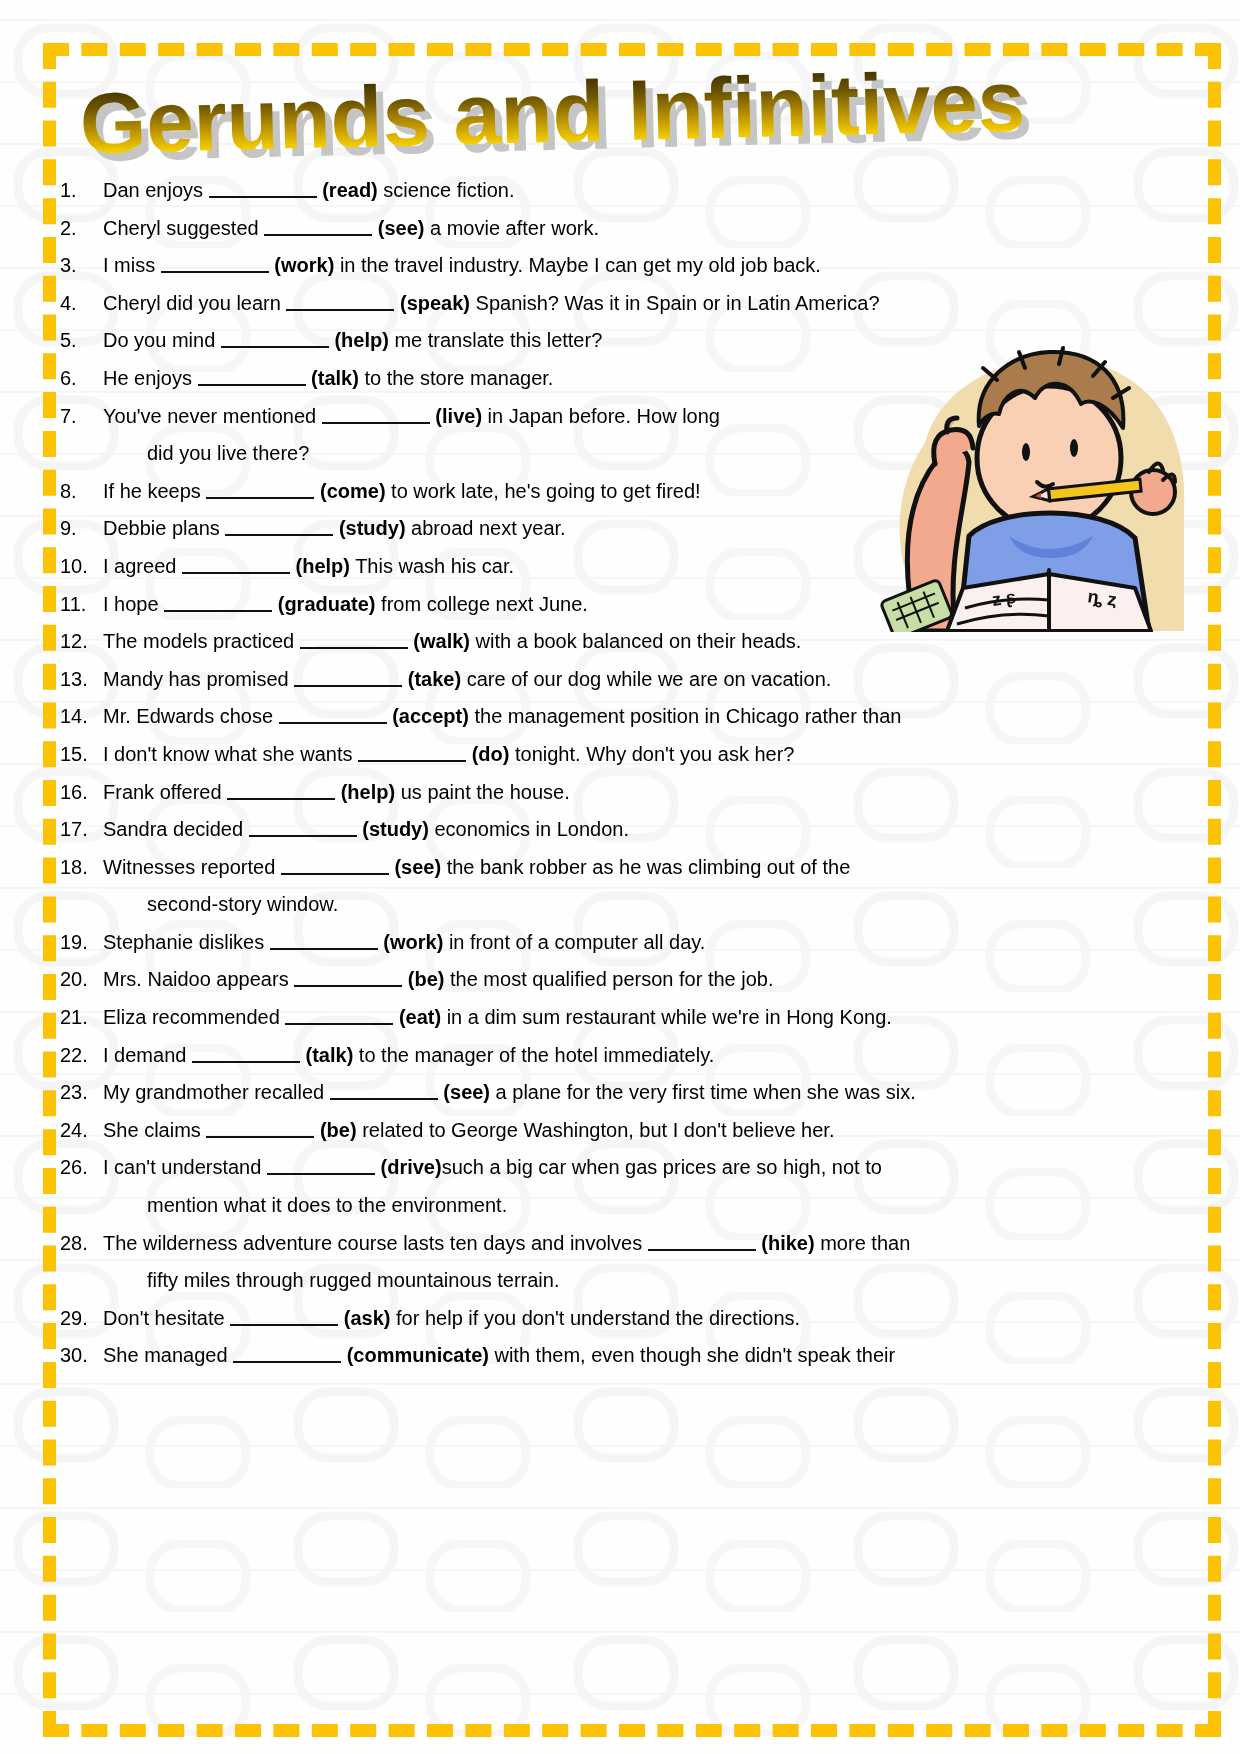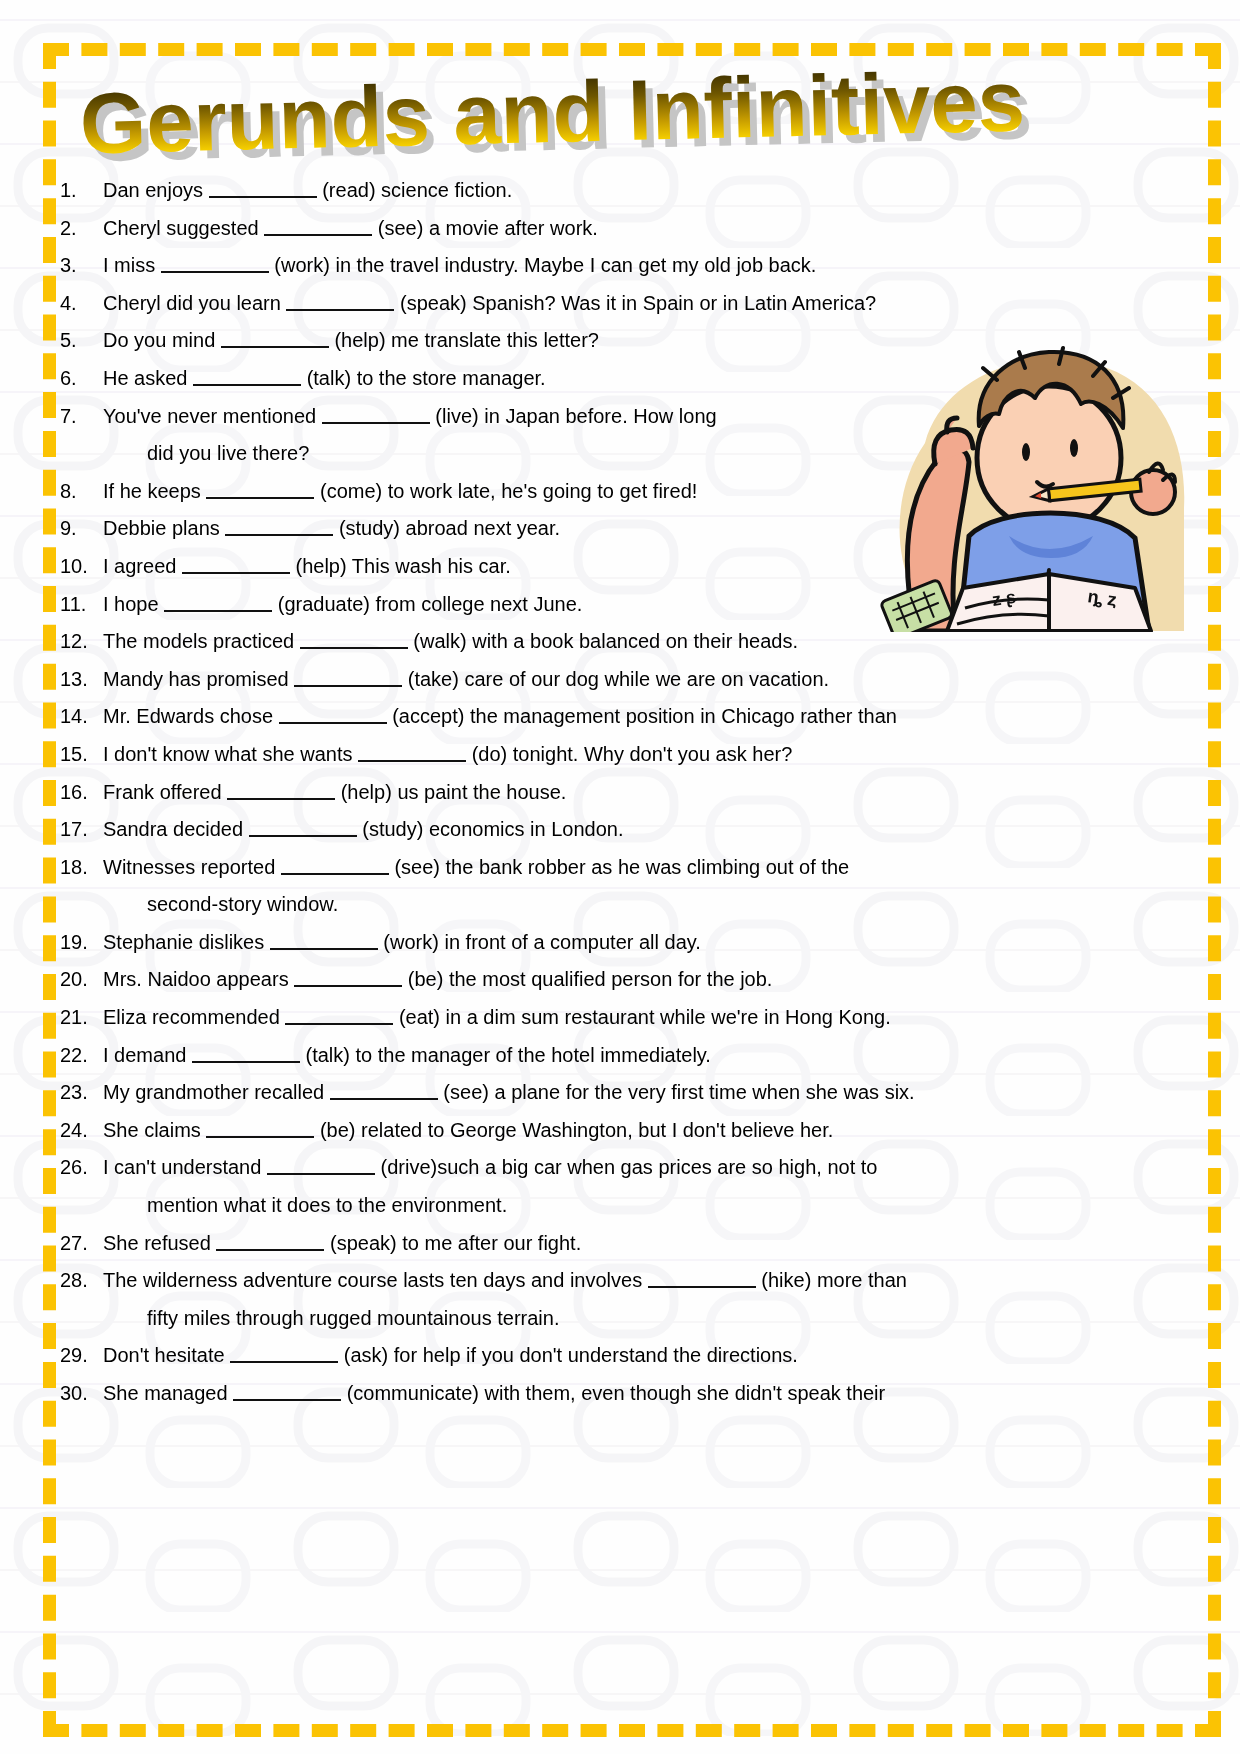--- a/index.html
+++ b/index.html
@@ -24,21 +24,21 @@
   .q-list { margin:4px 0 0 0; padding:0; list-style:none; font-size:20px; line-height:37.6px; color:#000; }
   .q-row { display:flex; }
   .q-num { flex:0 0 43px; }
   .q-text { flex:1 1 auto; min-width:0; }
   .q-line1 { white-space:nowrap; }
   .q-line2 { white-space:nowrap;margin-left:44px; }
   .blank {
     display:inline-block; width:108px; height:14px;
     border-bottom:2px solid #111; margin-bottom:-1px;
   }
-  .verb { font-weight:normal; }
+  .verb { font-weight:bold; }
 
   .clipart-float {
     float:right; width:388px; height:292px; margin-top:168px;
     shape-outside: inset(0);
   }
 </style>
 </head>
 <body>
 
 <div class="page">
@@ -168,21 +168,21 @@
     <span class="q-num">5.</span>
     <div class="q-text">
       <div class="q-line1"><span>Do you mind </span><span class="blank"></span> <span class="verb">(help)</span><span> me translate this letter?</span></div>
       <div class="q-line2"></div>
     </div>
   </li>
 
   <li class="q-row">
     <span class="q-num">6.</span>
     <div class="q-text">
-      <div class="q-line1"><span>He asked </span><span class="blank"></span> <span class="verb">(talk)</span><span> to the store manager.</span></div>
+      <div class="q-line1"><span>He enjoys </span><span class="blank"></span> <span class="verb">(talk)</span><span> to the store manager.</span></div>
       <div class="q-line2"></div>
     </div>
   </li>
 
   <li class="q-row">
     <span class="q-num">7.</span>
     <div class="q-text">
       <div class="q-line1"><span>You've never mentioned </span><span class="blank"></span> <span class="verb">(live)</span><span> in Japan before. How long</span></div>
       <div class="q-line2">did you live there?</div>
     </div>
@@ -325,27 +325,20 @@
 
 
   <li class="q-row">
     <span class="q-num">26.</span>
     <div class="q-text">
       <div class="q-line1"><span>I can't understand </span><span class="blank"></span> <span class="verb">(drive)</span><span>such a big car when gas prices are so high, not to</span></div>
       <div class="q-line2">mention what it does to the environment.</div>
     </div>
   </li>
 
-  <li class="q-row">
-    <span class="q-num">27.</span>
-    <div class="q-text">
-      <div class="q-line1"><span>She refused </span><span class="blank"></span> <span class="verb">(speak)</span><span> to me after our fight.</span></div>
-      <div class="q-line2"></div>
-    </div>
-  </li>
 
   <li class="q-row">
     <span class="q-num">28.</span>
     <div class="q-text">
       <div class="q-line1"><span>The wilderness adventure course lasts ten days and involves </span><span class="blank"></span> <span class="verb">(hike)</span><span> more than</span></div>
       <div class="q-line2">fifty miles through rugged mountainous terrain.</div>
     </div>
   </li>
 
   <li class="q-row">

